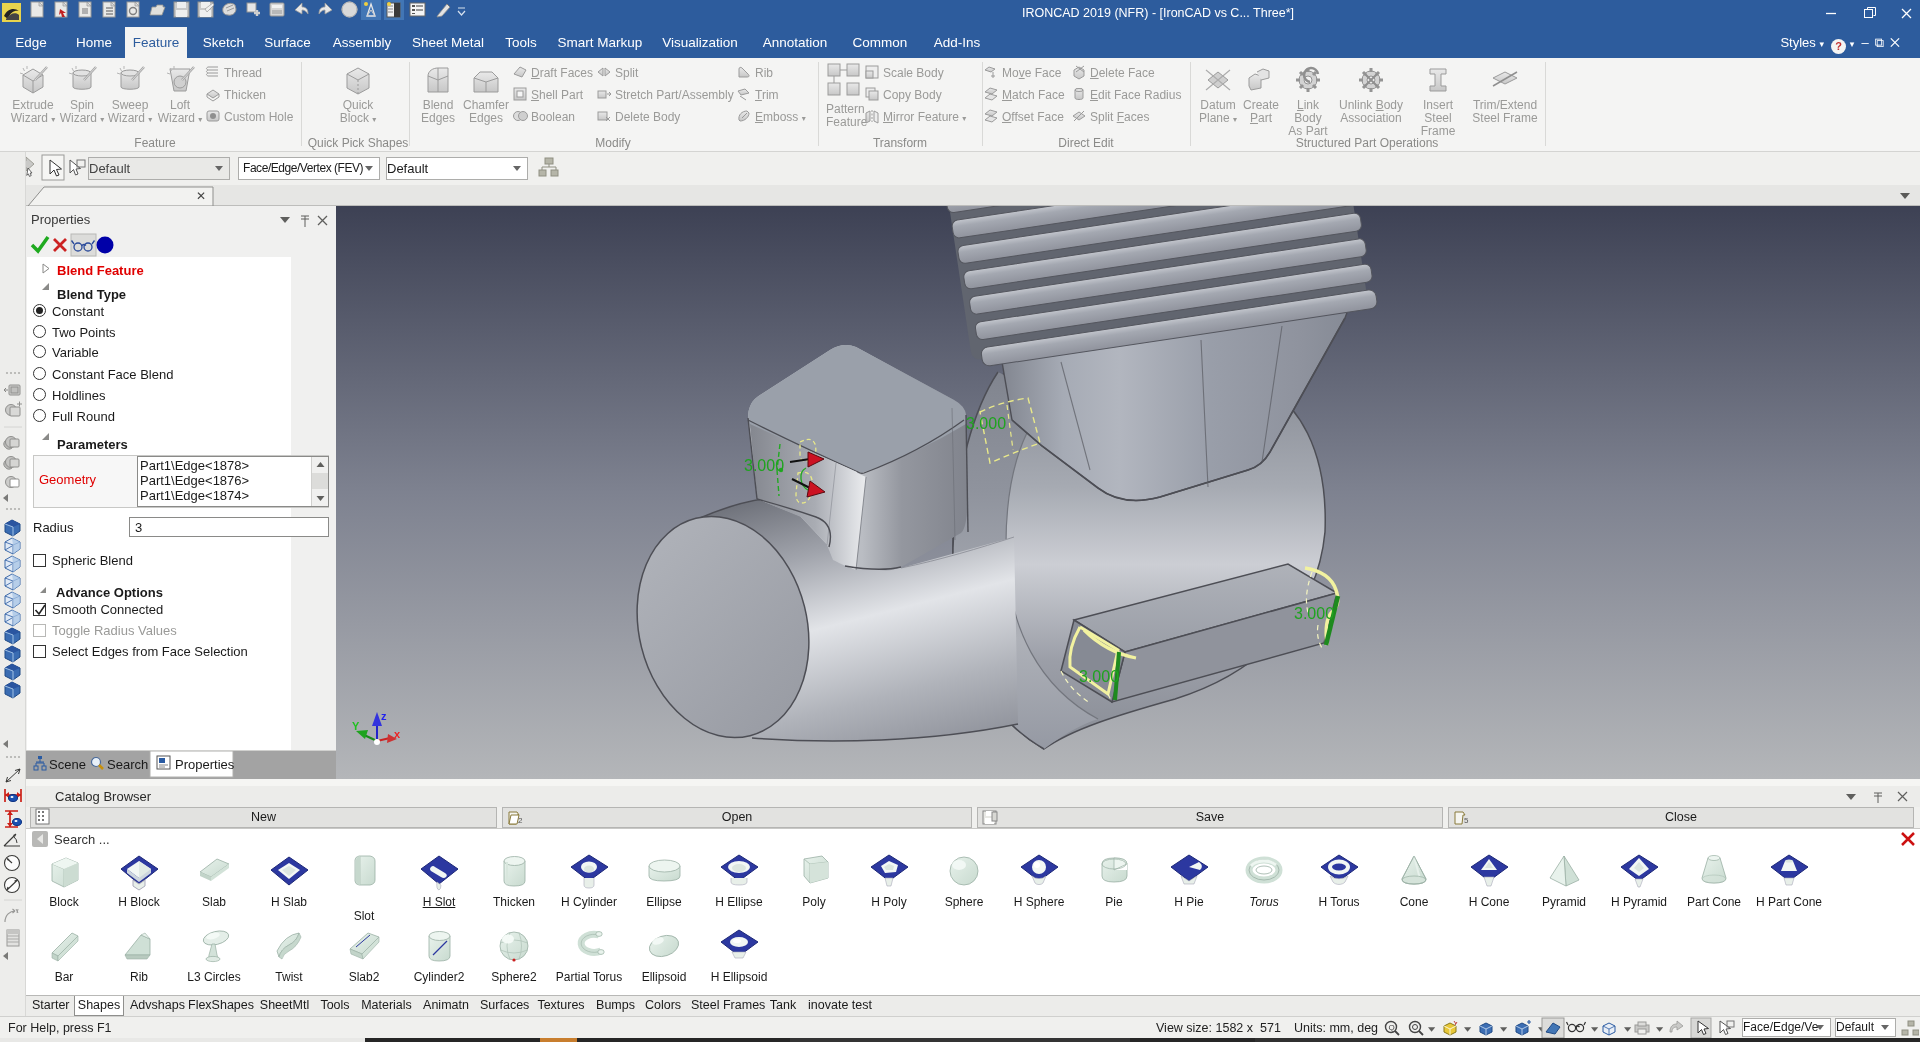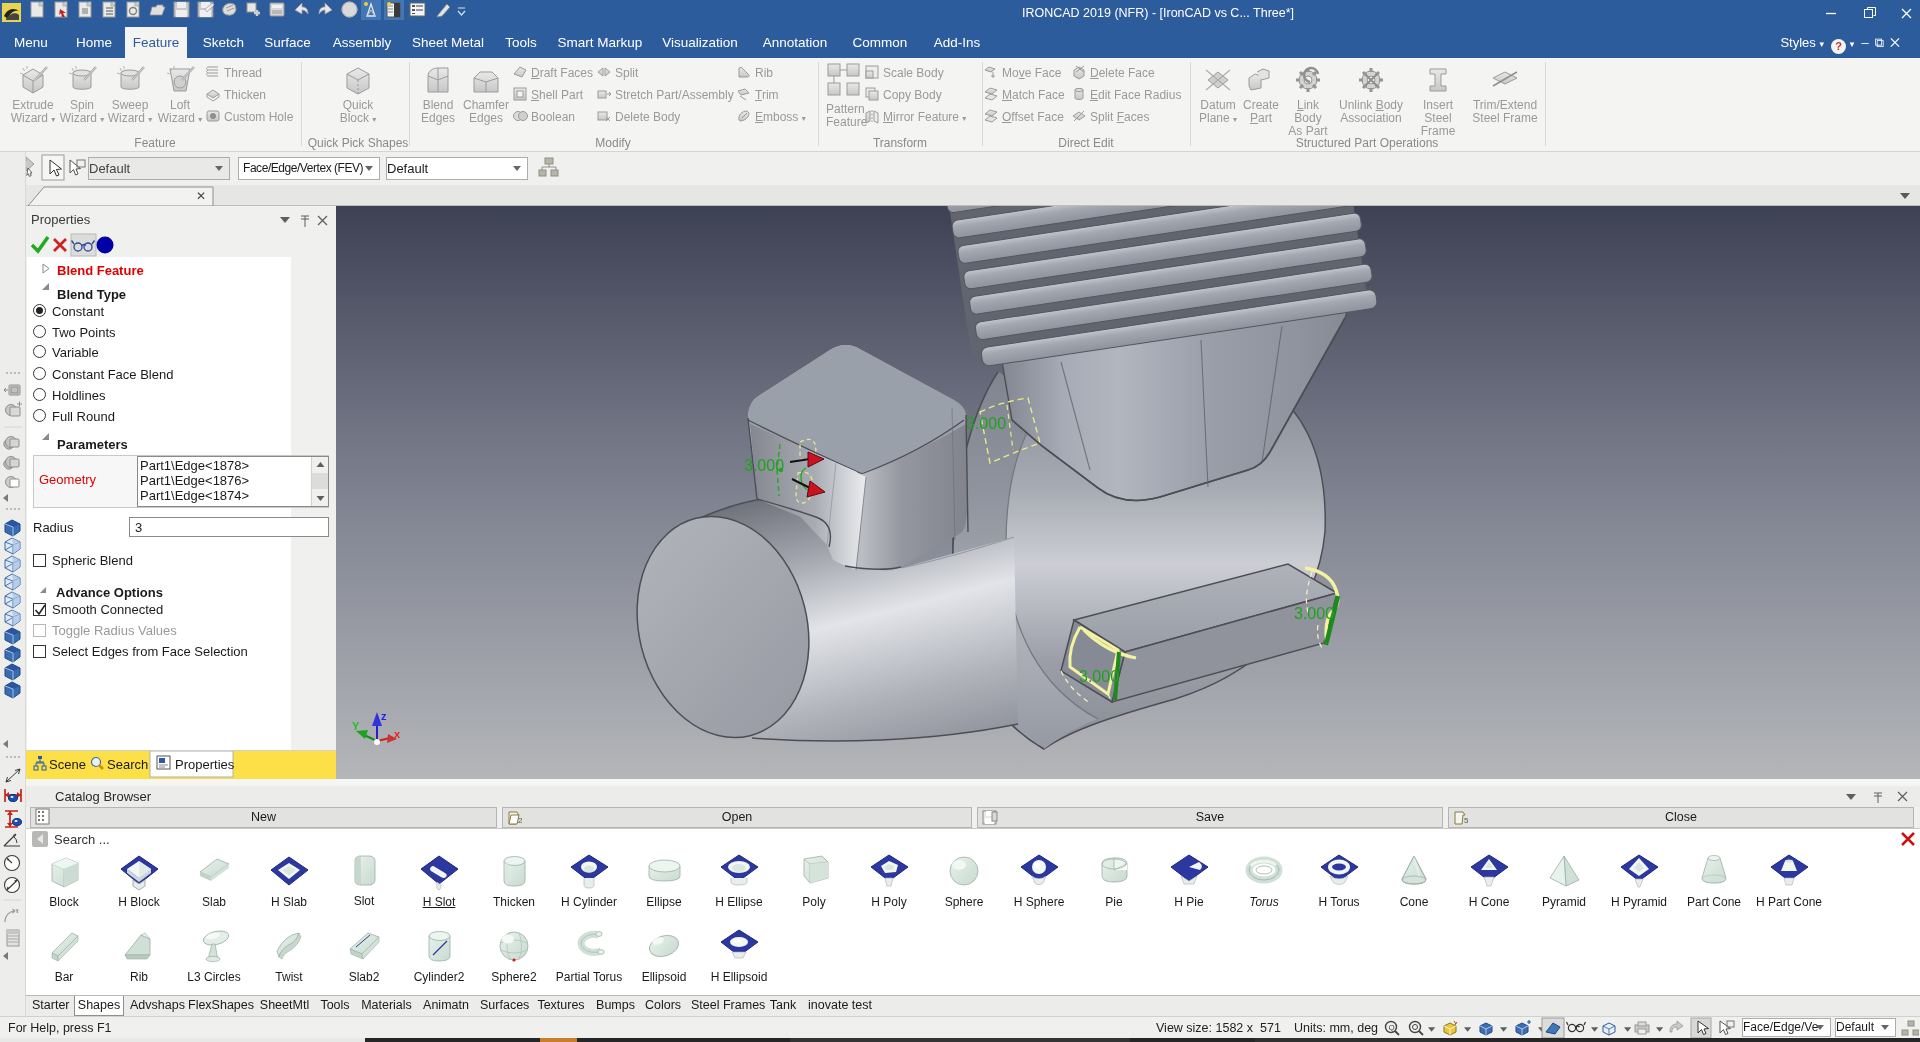--- a/index.html
+++ b/index.html
@@ -167,21 +167,21 @@
 <svg width="104" height="27" xmlns="http://www.w3.org/2000/svg">
 <path d="M10 13.5 h10" stroke="#fff" stroke-width="1.3"></path>
 <g stroke="#fff" fill="none">
         <rect x="48.5" y="9.5" width="8" height="8"></rect>
         <path d="M51.5 9.5 v-2 h8 v8 h-2"></path>
       </g>
 <path d="M86 9 l9 9 M95 9 l-9 9" stroke="#fff" stroke-width="1.3"></path>
 </svg>
 </div>
 <div class="abs" id="tabrow">
-<div class="rtab" style="left:10px;width:42px;">Menu</div>
+<div class="rtab" style="left:10px;width:42px;">Edge</div>
 <div class="rtab" style="left:72px;width:44px;">Home</div>
 <div class="rtab active" style="left:125px;width:62px;">Feature</div>
 <div class="rtab" style="left:197px;width:53px;">Sketch</div>
 <div class="rtab" style="left:260px;width:55px;">Surface</div>
 <div class="rtab" style="left:328px;width:68px;">Assembly</div>
 <div class="rtab" style="left:409px;width:78px;">Sheet Metal</div>
 <div class="rtab" style="left:499px;width:44px;">Tools</div>
 <div class="rtab" style="left:555px;width:90px;">Smart Markup</div>
 <div class="rtab" style="left:658px;width:84px;">Visualization</div>
 <div class="rtab" style="left:755px;width:80px;">Annotation</div>
@@ -750,21 +750,21 @@
 <div class="cb" style="left:6px;top:346px;"></div>
       <div class="plabel" style="left:25px;top:345px;">Smooth Connected</div>
 <svg width="14" height="14" style="position:absolute;left:6px;top:346px;">
         <path d="M2.5 7 l3.5 4 l6 -9" stroke="#222" stroke-width="1.6" fill="none"></path>
       </svg>
 <div class="cb" style="left:6px;top:367px;border-color:#b8b8b6;"></div>
       <div class="plabel" style="left:25px;top:366px;color:#9a9a98;">Toggle Radius Values</div>
 <div class="cb" style="left:6px;top:388px;"></div>
       <div class="plabel" style="left:25px;top:387px;">Select Edges from Face Selection</div>
 </div>
-<div style="position:absolute;left:0;top:544px;width:310px;height:29px;background:#fde047;border-top:1px solid #d0d0ce;">
+<div style="position:absolute;left:0;top:544px;width:310px;height:29px;background:#a3a3a3;border-top:1px solid #d0d0ce;">
 <svg width="310" height="29">
 <rect x="124" y="0" width="83" height="26" fill="#fff" stroke="#b0b0ae"></rect>
 <g transform="translate(7,5)">
           <path d="M7 2 v4 M3 10 v-3 h8 v3 M3 6 h8" stroke="#2a5ba2" fill="none"></path>
           <rect x="5" y="0" width="4" height="3" fill="#2a5ba2"></rect>
           <rect x="1" y="10" width="4" height="4" fill="none" stroke="#2a5ba2"></rect>
           <rect x="9" y="10" width="4" height="4" fill="none" stroke="#2a5ba2"></rect>
         </g>
 <g transform="translate(64,5)">
           <circle cx="6" cy="6" r="4.5" fill="#e8f0f8" stroke="#4a6a9a" stroke-width="1.2"></circle>
@@ -1050,21 +1050,21 @@
       <div class="shape" style="left:228px;top:1px;">
         <svg width="44" height="44" style="display:block;margin:0 auto;">
           <use href="#s-hslab"></use>
         </svg>
         <div style="margin-top:1px;white-space:nowrap;">H Slab</div>
       </div>
       <div class="shape" style="left:303px;top:1px;">
         <svg width="44" height="44" style="display:block;margin:0 auto;">
           <use href="#s-slot"></use>
         </svg>
-        <div style="margin-top:0;white-space:nowrap;">Slot</div>
+        <div style="margin-top:15px;white-space:nowrap;">Slot</div>
       </div>
       <div class="shape" style="left:378px;top:1px;text-decoration:underline;">
         <svg width="44" height="44" style="display:block;margin:0 auto;">
           <use href="#s-hslot"></use>
         </svg>
         <div style="margin-top:1px;white-space:nowrap;">H Slot</div>
       </div>
       <div class="shape" style="left:453px;top:1px;">
         <svg width="44" height="44" style="display:block;margin:0 auto;">
           <use href="#s-cyl"></use>

